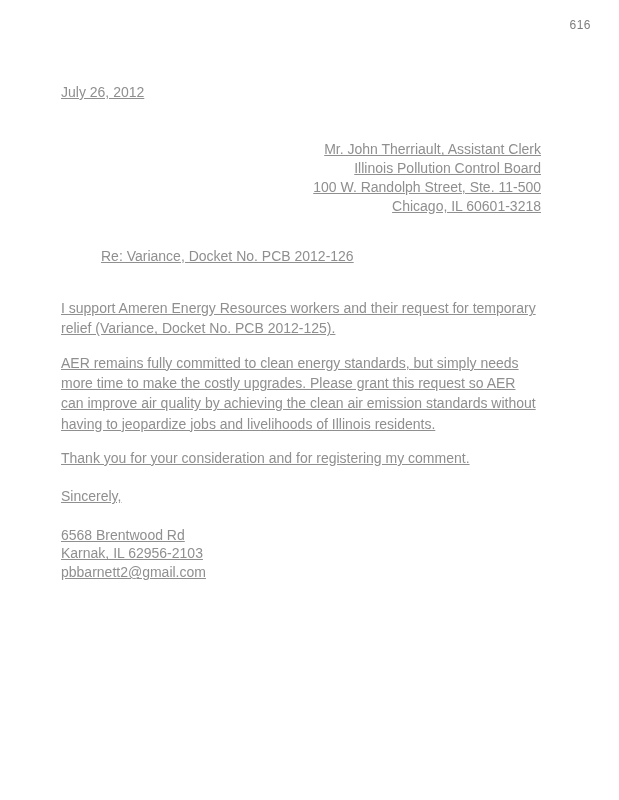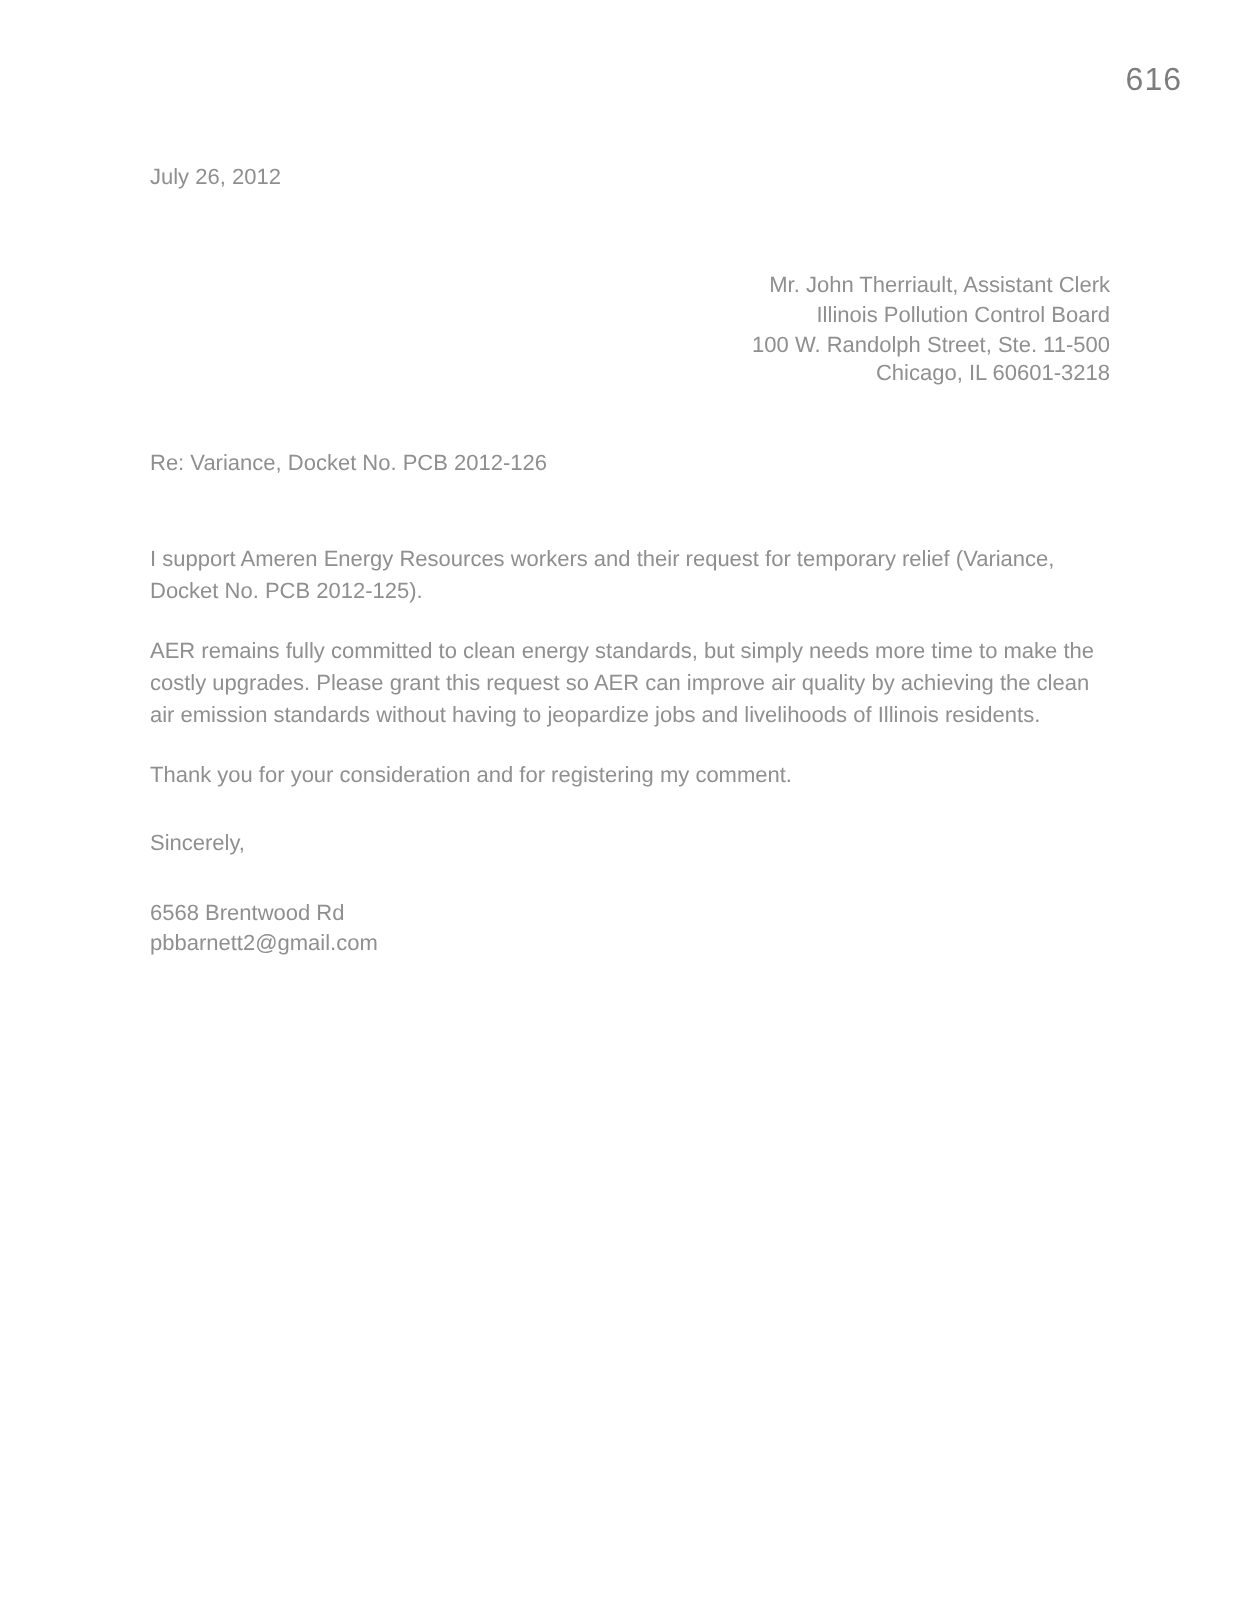--- a/index.html
+++ b/index.html
@@ -11,47 +11,49 @@
     position: relative;
     width: 619px;
     height: 800px;
     background: #ffffff;
     font-family: "Liberation Sans", sans-serif;
     color: #8b8b8b;
     overflow: hidden;
   }
   .page-number {
     position: absolute;
-    top: 32px;
+    top: 18px;
     right: 28px;
-    font-size: 16px;
+    font-size: 12px;
     color: #7d7d7d;
     letter-spacing: 0.5px;
   }
   .letter {
     position: absolute;
     top: 82px;
-    left: 75px;
+    left: 61px;
     width: 480px;
-    font-size: 11px;
+    font-size: 14px;
     line-height: 1.45;
     color: #8f8f8f;
+    text-decoration: underline;
   }
   .date-line {
     margin-bottom: 38px;
   }
   .recipient-block {
     margin-bottom: 30px;
     text-align: right;
   }
   .recipient-block div {
     line-height: 1.35;
   }
   .re-line {
     margin-bottom: 32px;
+    margin-left: 40px;
   }
   .salutation {
     margin-bottom: 16px;
   }
   .para {
     margin: 0 0 14px 0;
     max-width: 478px;
   }
   .closing {
     margin-top: 18px;
@@ -86,18 +88,19 @@
 
 
     <p class="para">AER remains fully committed to clean energy standards, but simply needs more time to make the costly upgrades. Please grant this request so AER can improve air quality by achieving the clean air emission standards without having to jeopardize jobs and livelihoods of Illinois residents.</p>
 
     <p class="para">Thank you for your consideration and for registering my comment.</p>
 
     <div class="closing">Sincerely,</div>
 
     <div class="signature-block">
       <div>6568 Brentwood Rd</div>
+      <div>Karnak, IL 62956-2103</div>
       <div>pbbarnett2@gmail.com</div>
     </div>
 
   </div>
 
 </div>
 
 </body></html>

